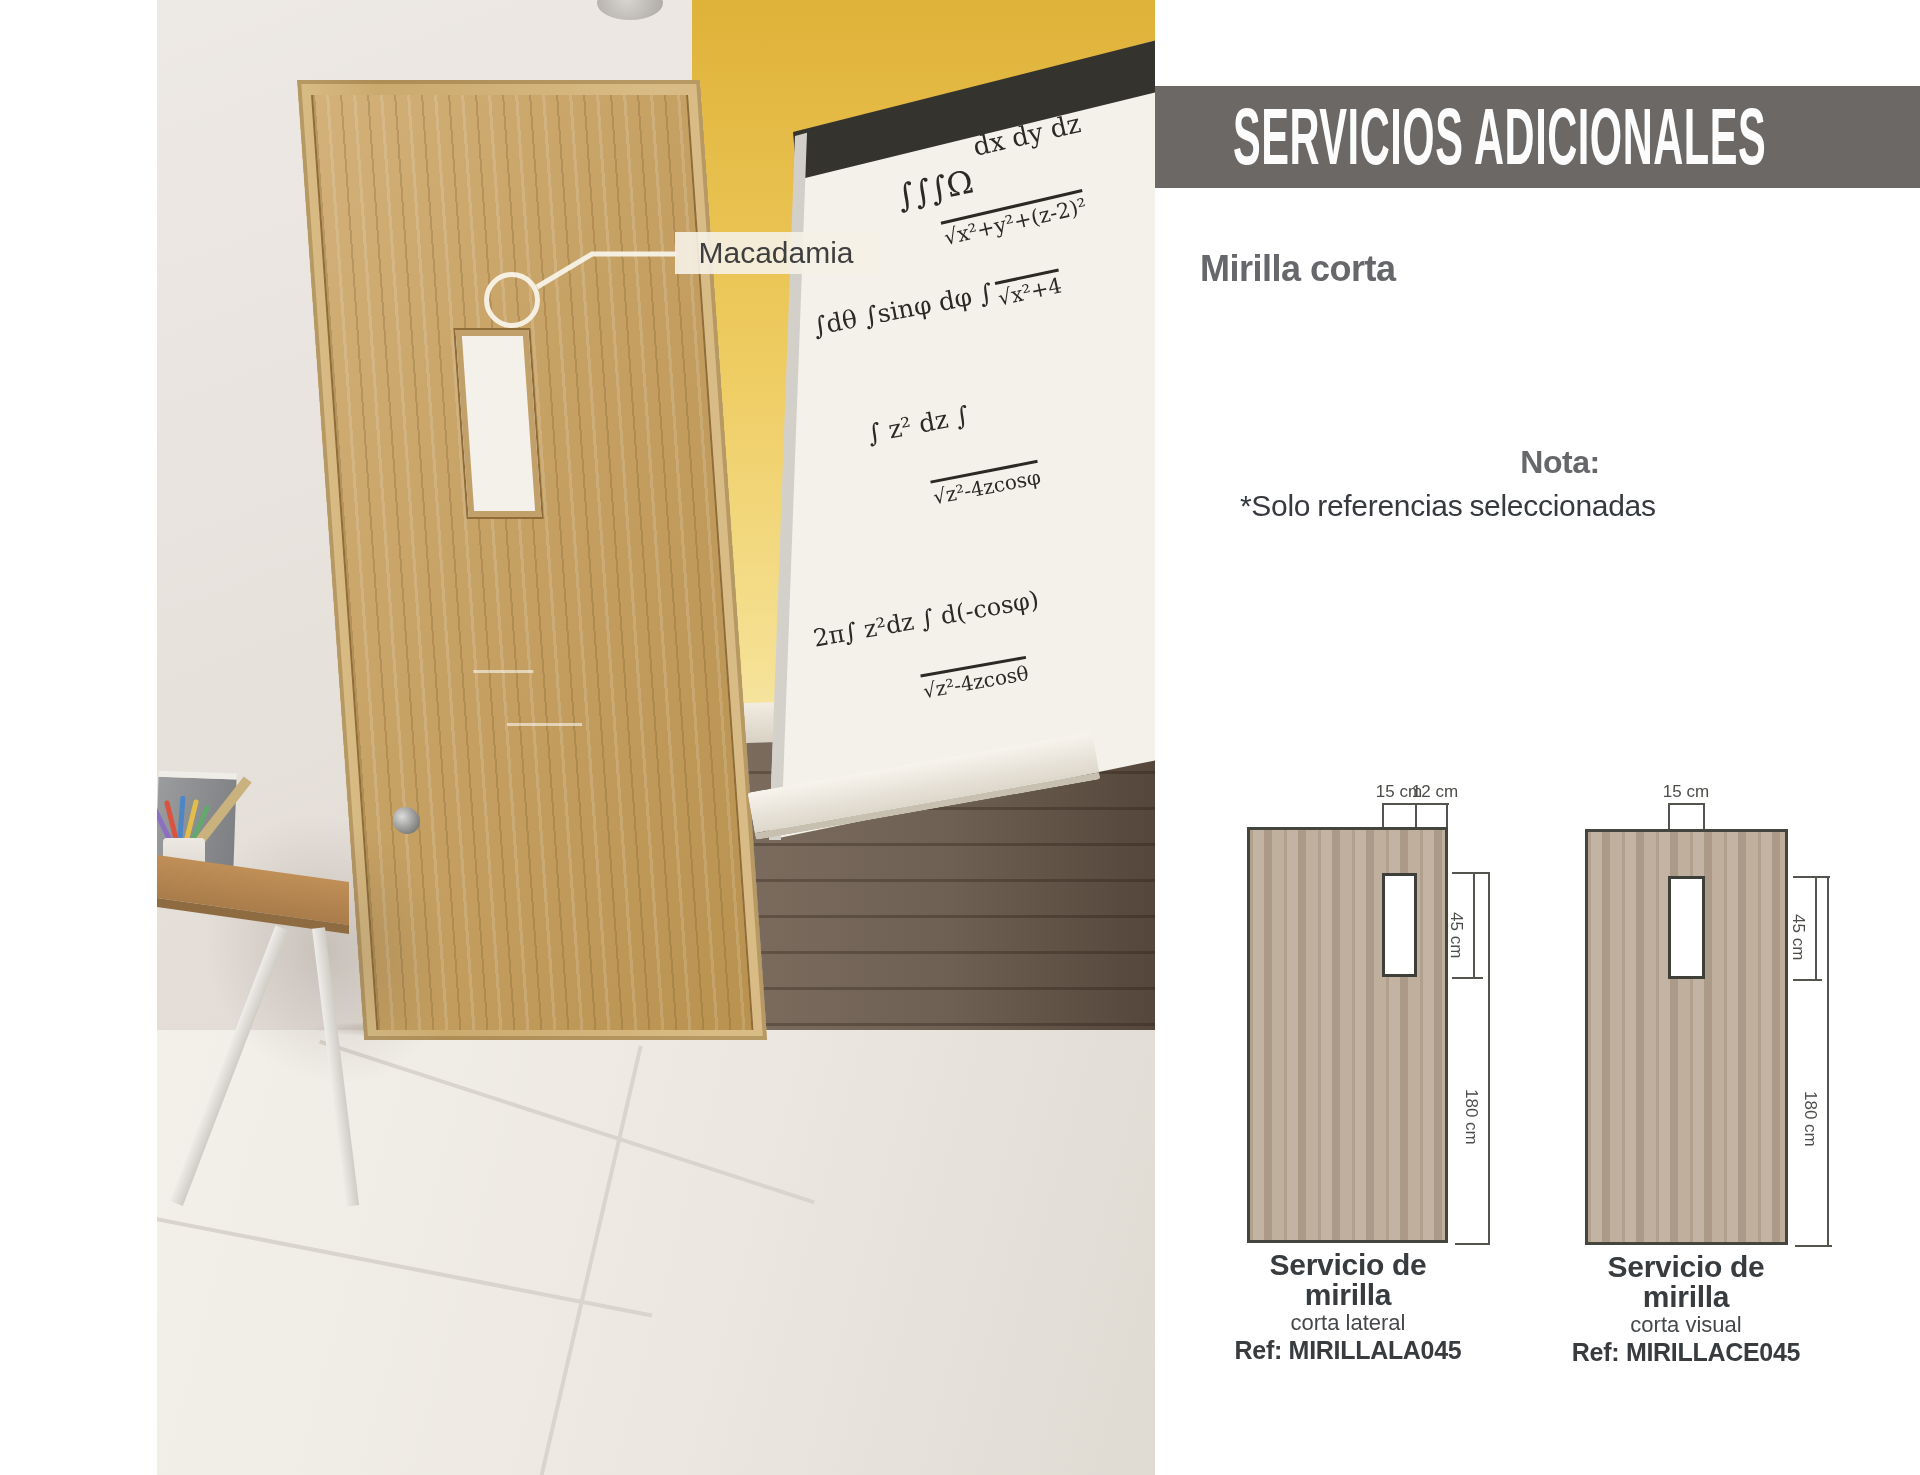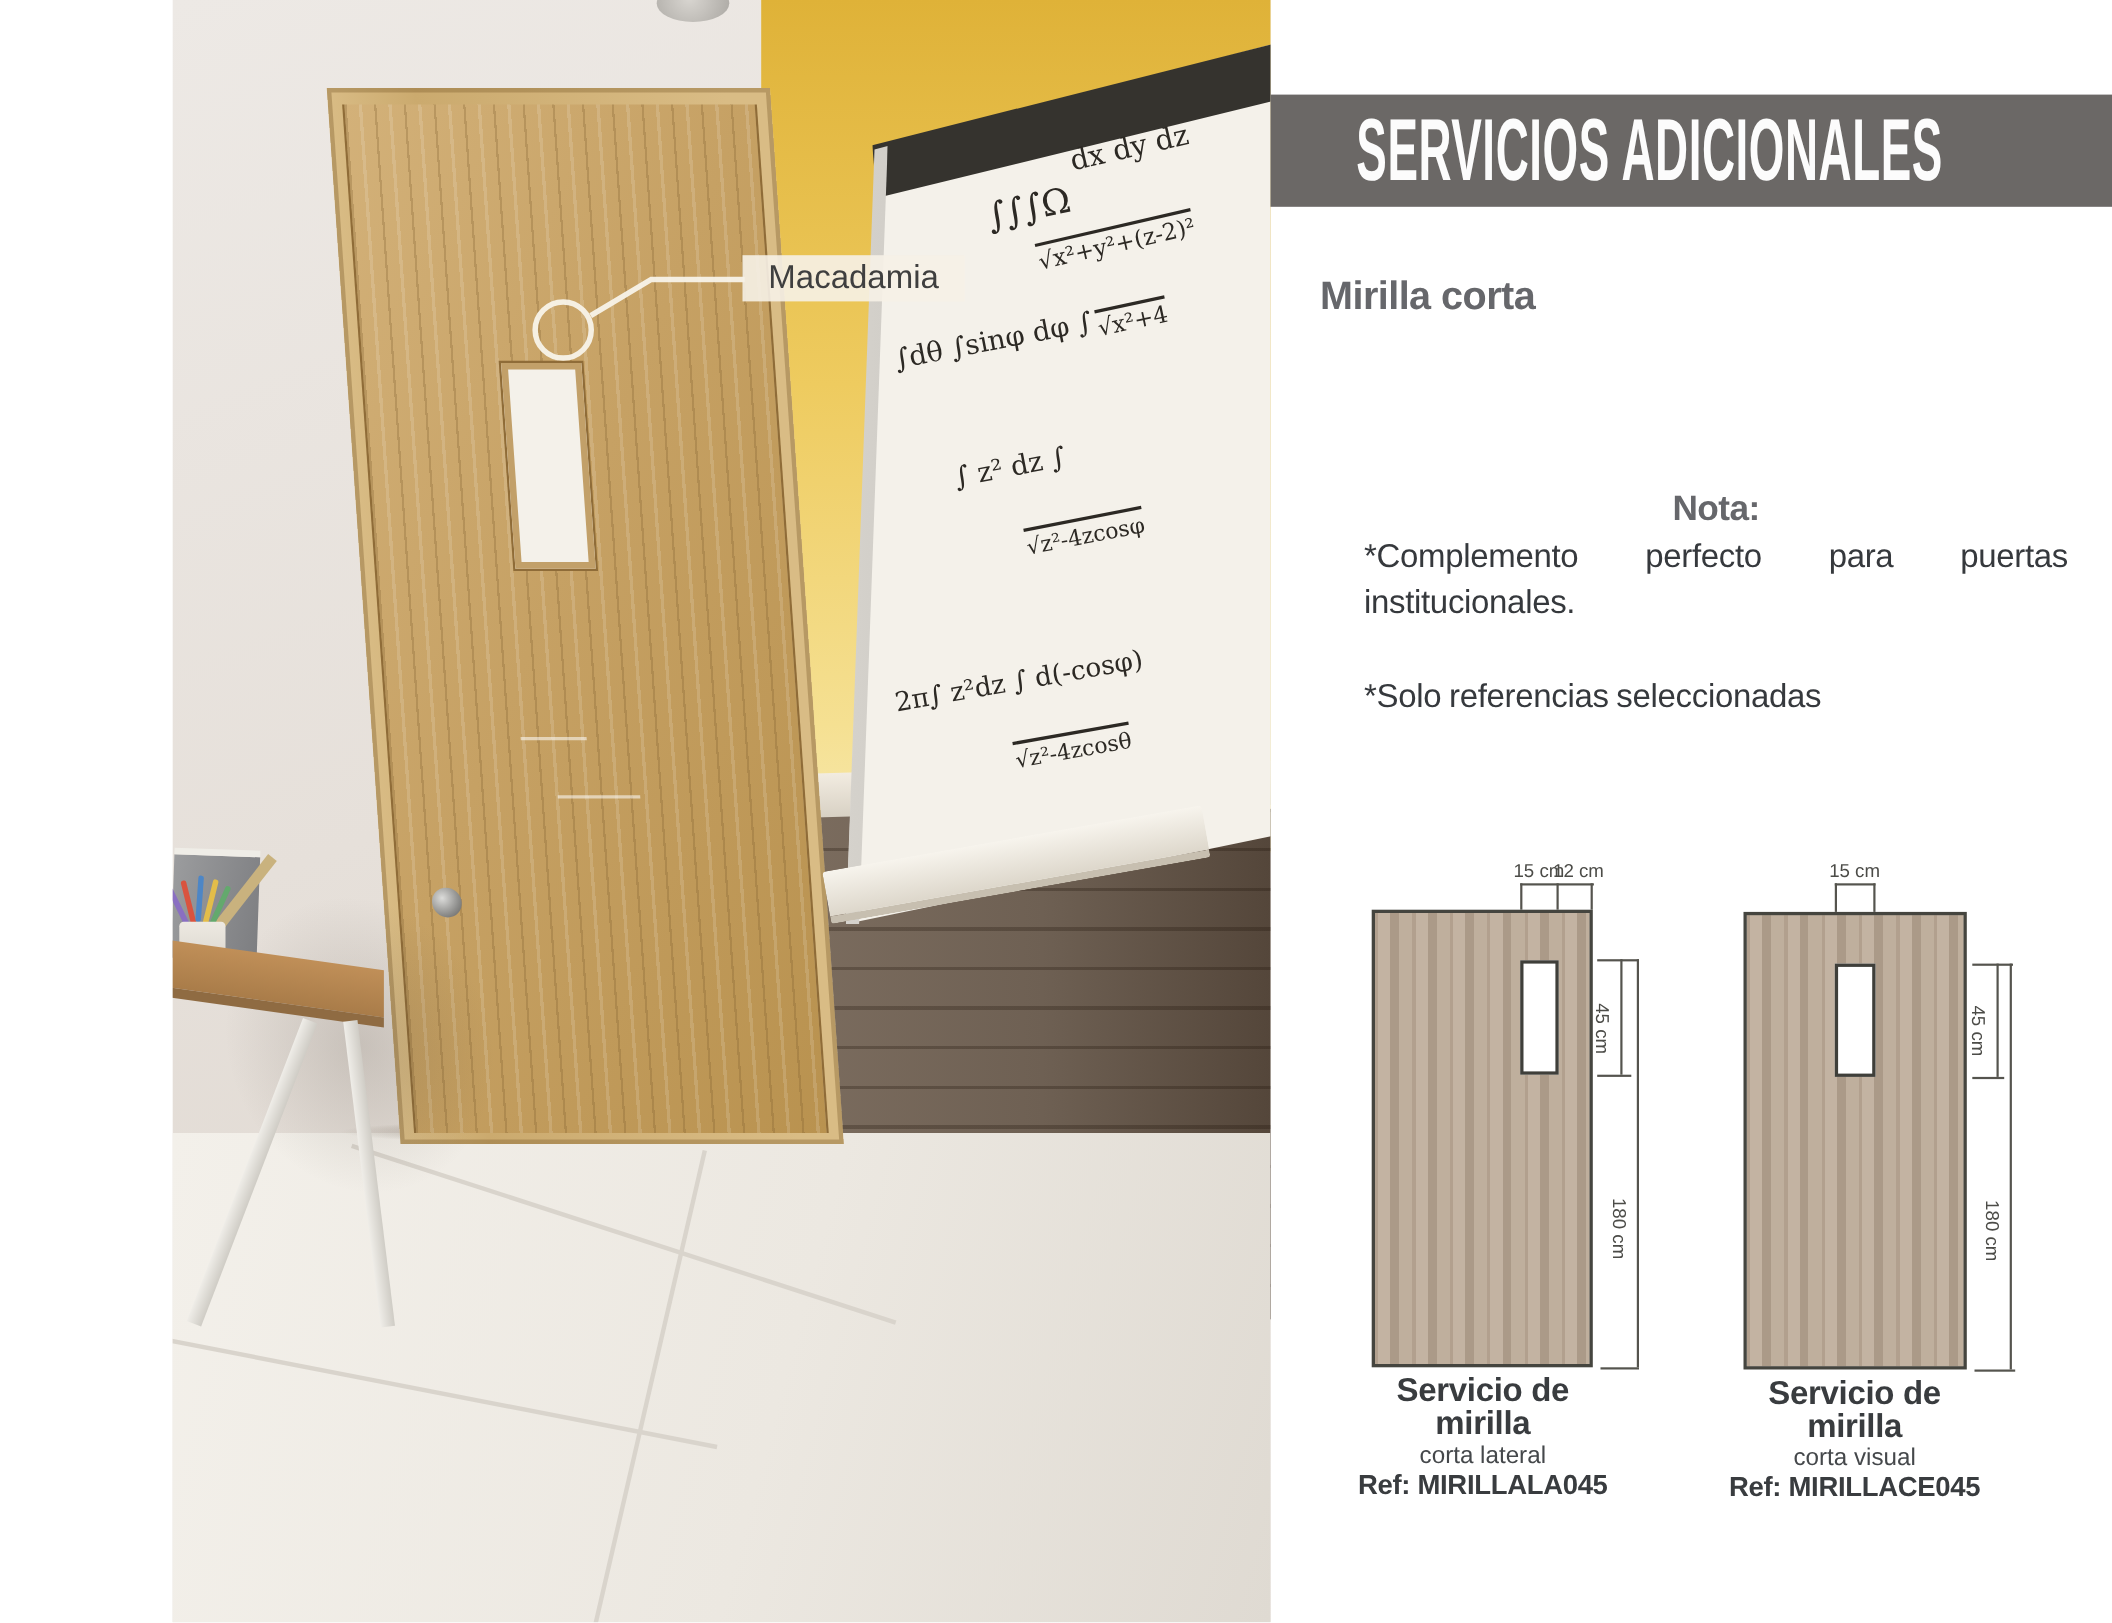--- a/index.html
+++ b/index.html
@@ -234,21 +234,20 @@
     <div class="callout-label">Macadamia</div>
   </div>
 
   <div class="banner">
     <span class="banner-title">SERVICIOS ADICIONALES</span>
   </div>
 
   <div class="section-title">Mirilla corta</div>
   <div class="notes">
     <div class="note-title">Nota:</div>
-    <p>*Complemento perfecto para puertas institucionales.</p>
     <p>*Solo referencias seleccionadas</p>
   </div>
 
   <div class="diagram d1">
     <div class="dim-label lbl-w">15 cm</div>
     <div class="dim-label lbl-e">12 cm</div>
     <div class="ddoor"></div>
     <div class="dwin"></div>
     <div class="dim h-top"></div>
     <div class="dim t-a"></div>

